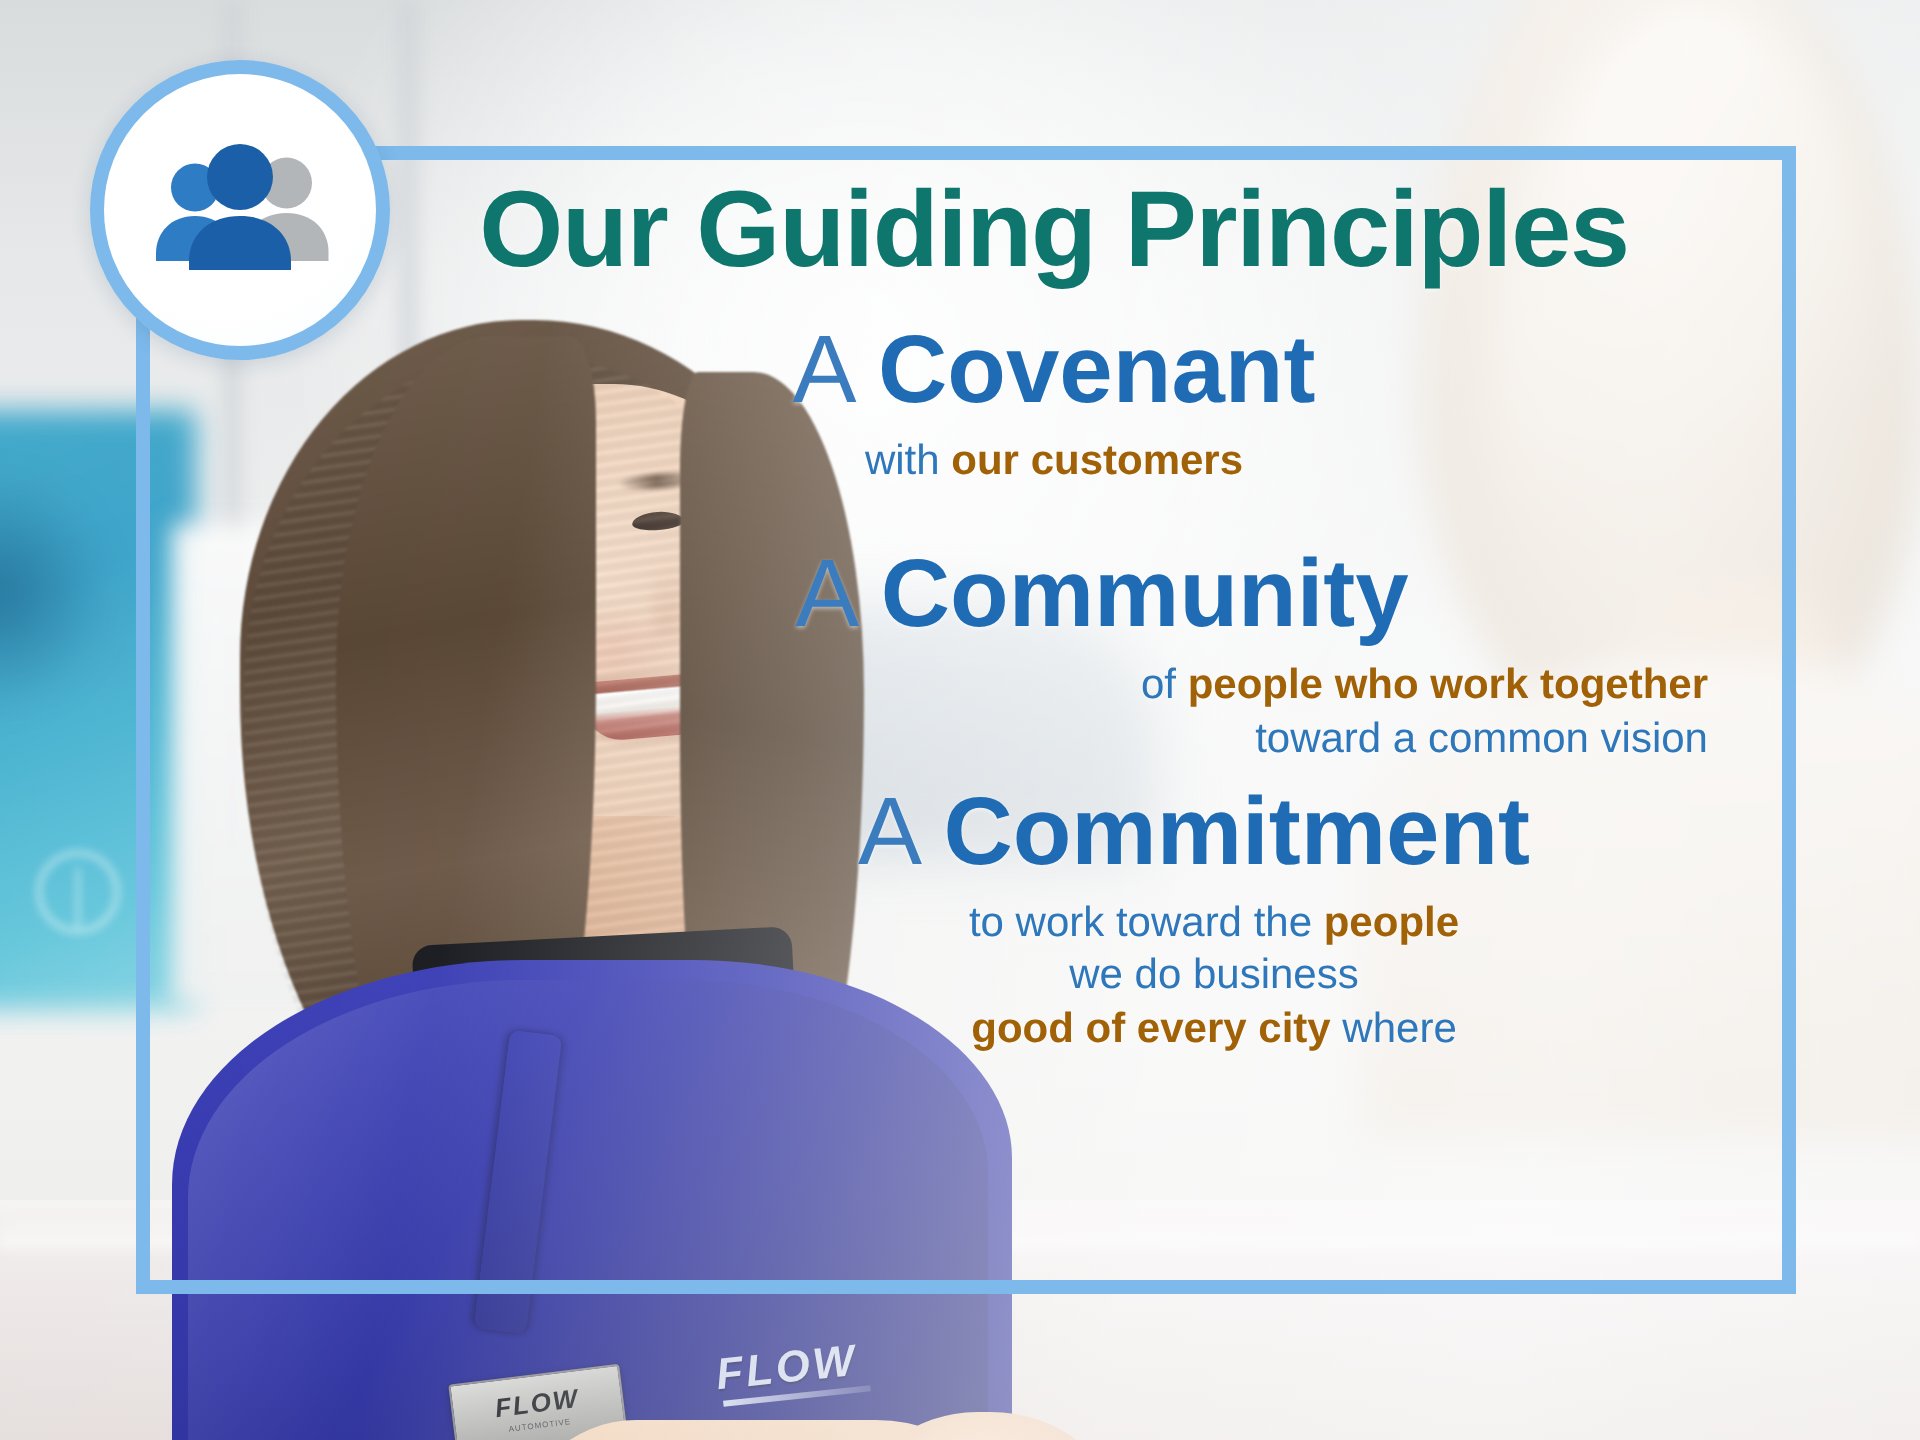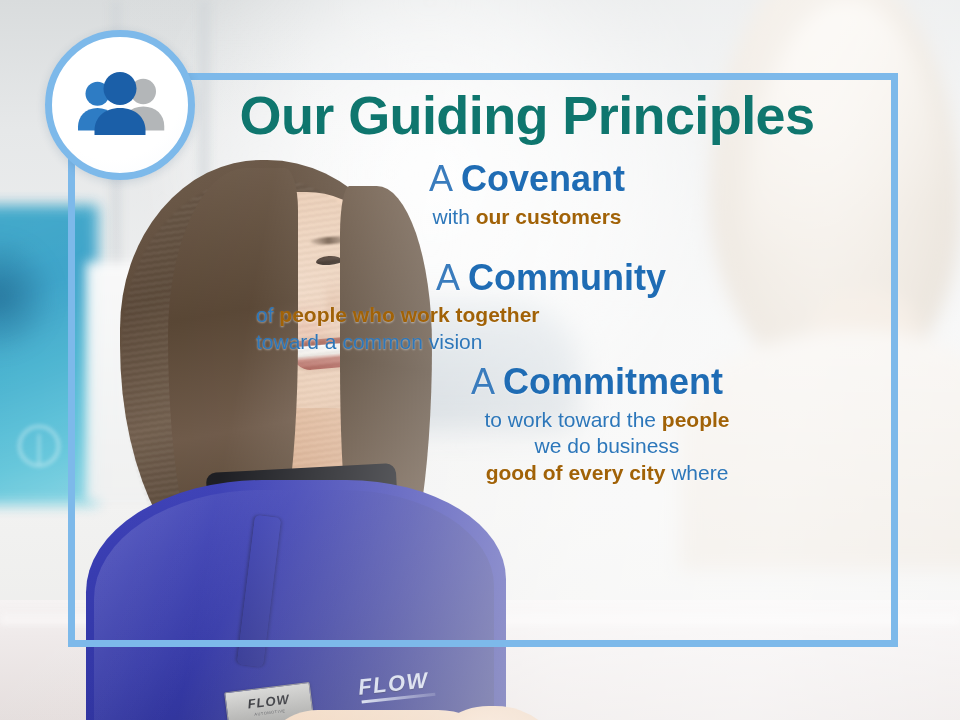--- a/index.html
+++ b/index.html
@@ -268,40 +268,40 @@
   .title{
     font-size:54px; font-weight:700; letter-spacing:-.6px;
     color:#0f766e;
     line-height:1.08;
     text-align:center;
     margin-bottom:14px;
     text-shadow:0 1px 2px rgba(255,255,255,.55);
   }
   .principle{ margin-bottom:6px; }
   .p-head{
-    font-size:36px; line-height:1.16; color:#2b72b8;
+    font-size:48px; line-height:1.16; color:#2b72b8;
     text-align:center;
     text-shadow:0 1px 2px rgba(255,255,255,.5);
   }
   .p-head .art{ font-weight:400; color:#3a7cbd; }
   .p-head .word{ font-weight:700; color:#1f6cb4; }
   .p-sub{
     font-size:21px; line-height:1.26; color:#2d77ba;
     font-weight:400;
     text-align:center;
     margin-top:4px;
     text-shadow:0 1px 2px rgba(255,255,255,.5);
   }
   .p-sub b{ font-weight:700; color:#a16207; }
 
   .pr1{ margin-top:8px; }
   .pr1 .p-head, .pr1 .p-sub{ text-align:center; }
   .pr2{ margin-top:26px; }
   .pr2 .p-head{ text-align:center; padding-left:48px; }
-  .pr2 .p-sub{ text-align:left; padding-left:56px; }
+  .pr2 .p-sub{ text-align:right; padding-left:56px; }
   .pr3{ }
   .pr3 .p-head{ text-align:center; padding-left:140px; }
   .pr3 .p-sub{ text-align:center; padding-left:160px; }
 </style>
 </head>
 <body>
 
 <div class="stage">
 
   <div class="photo">

